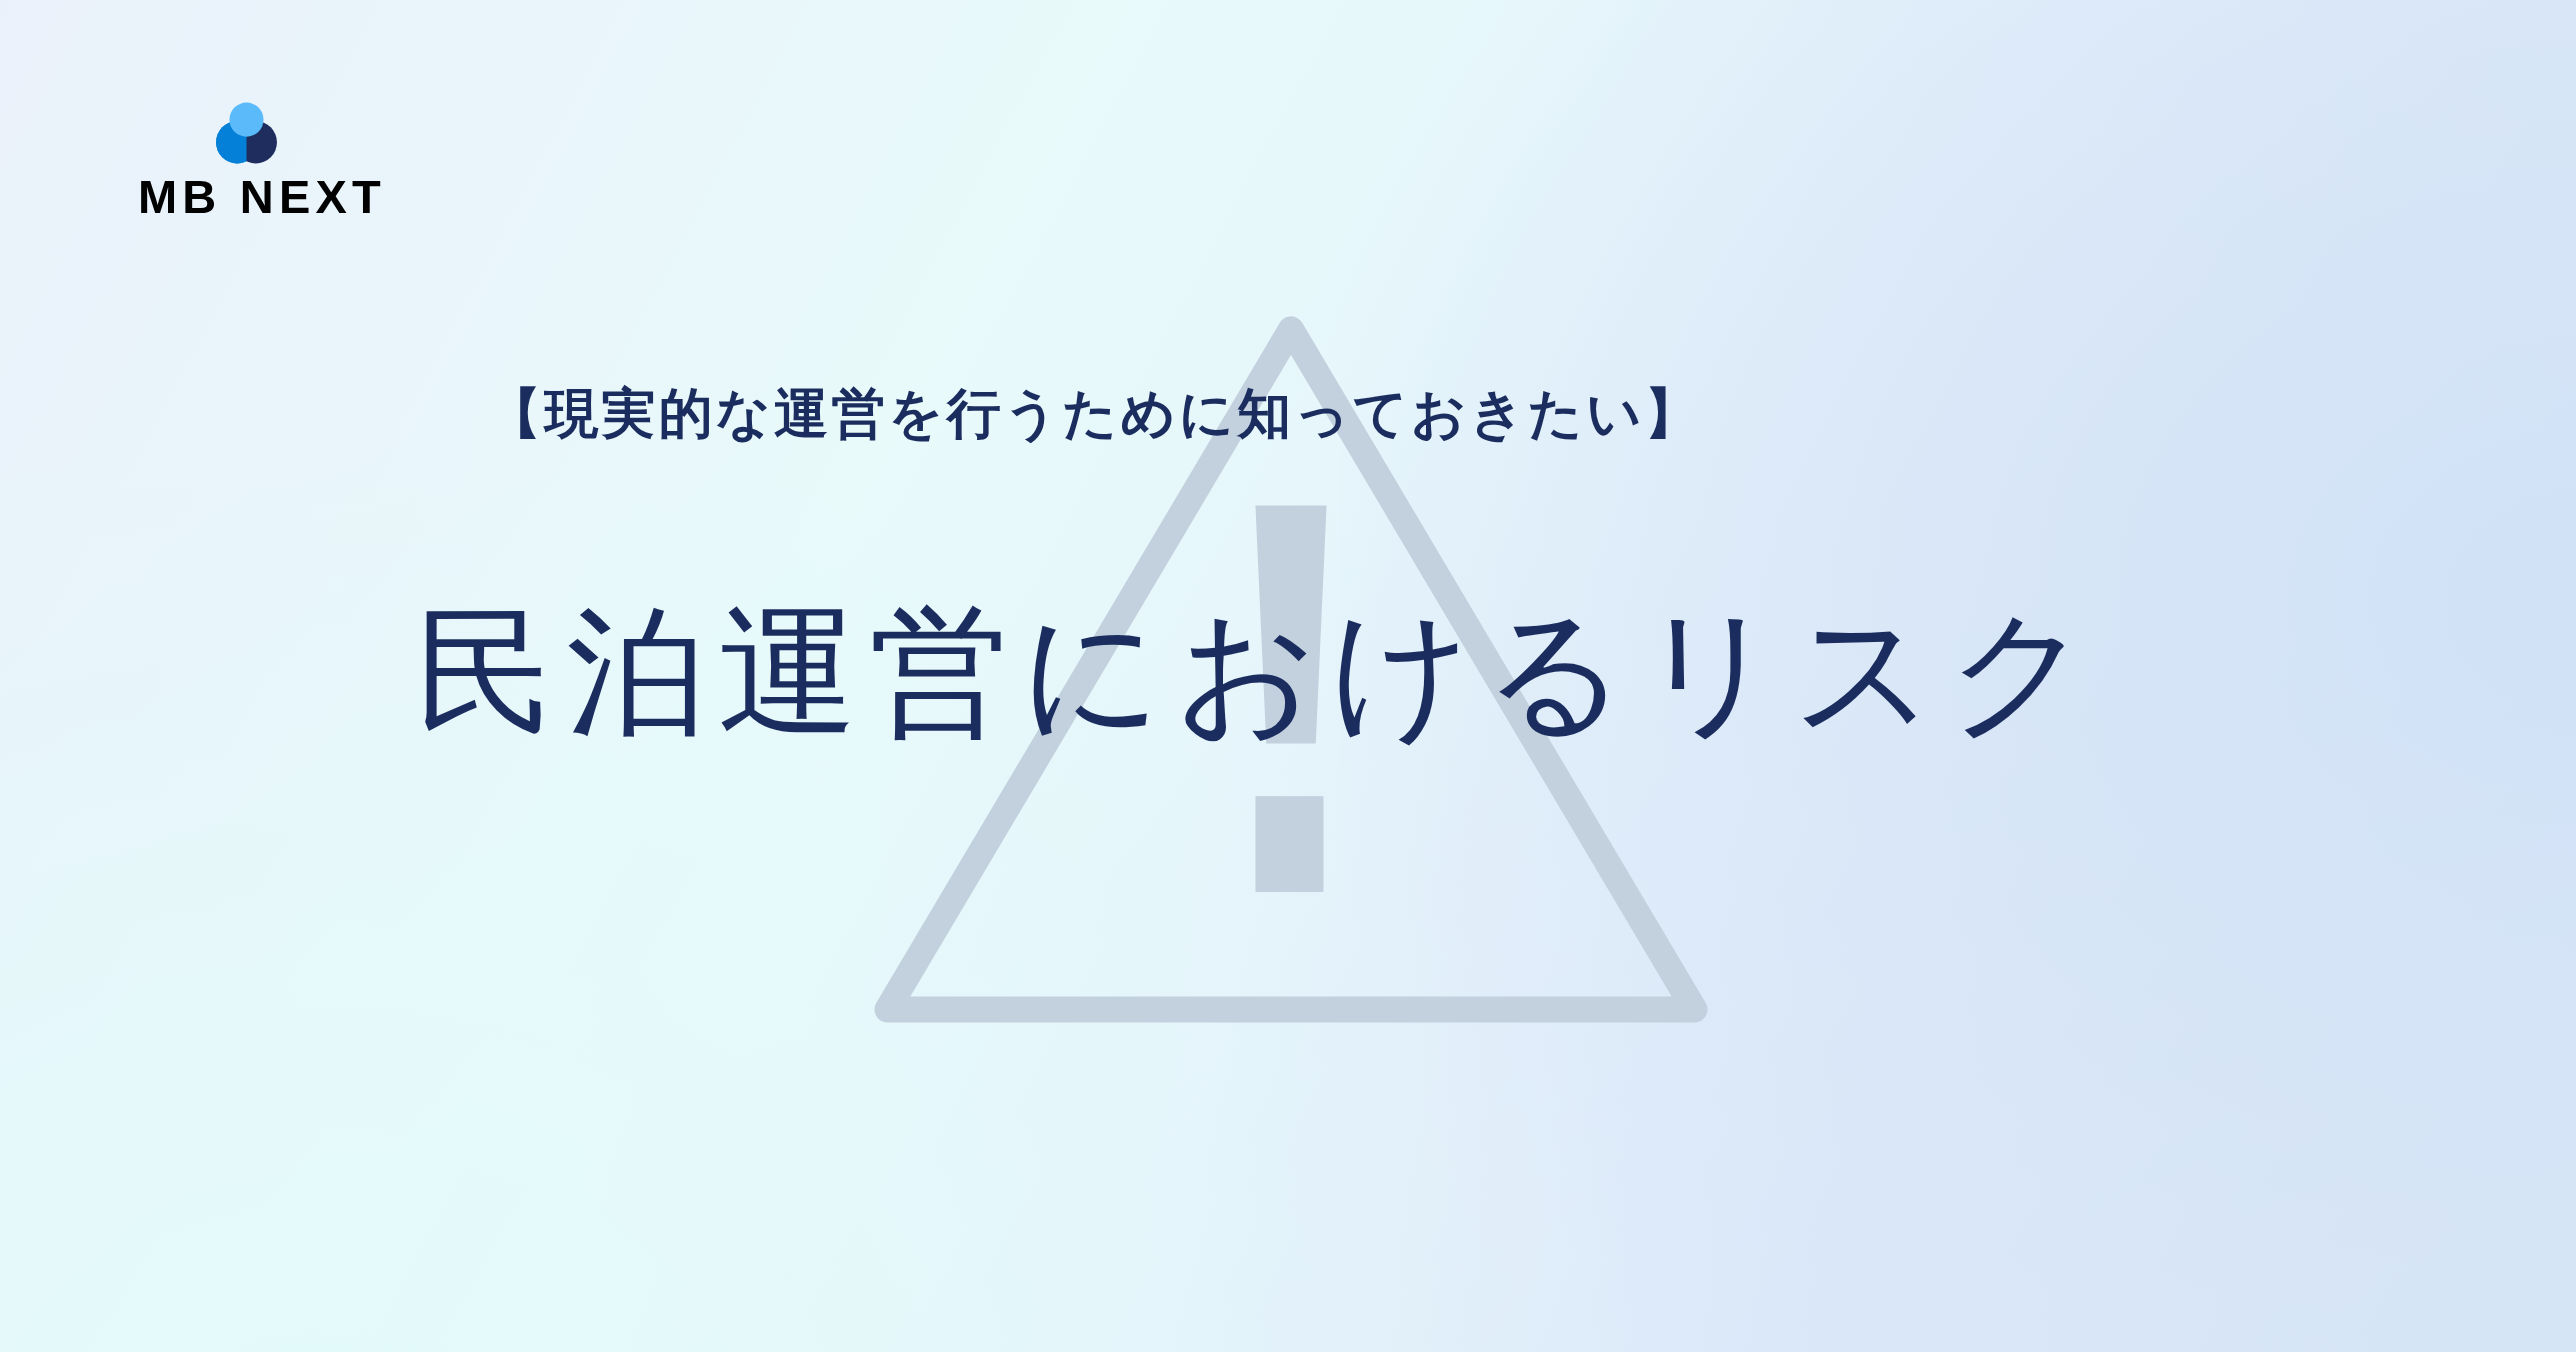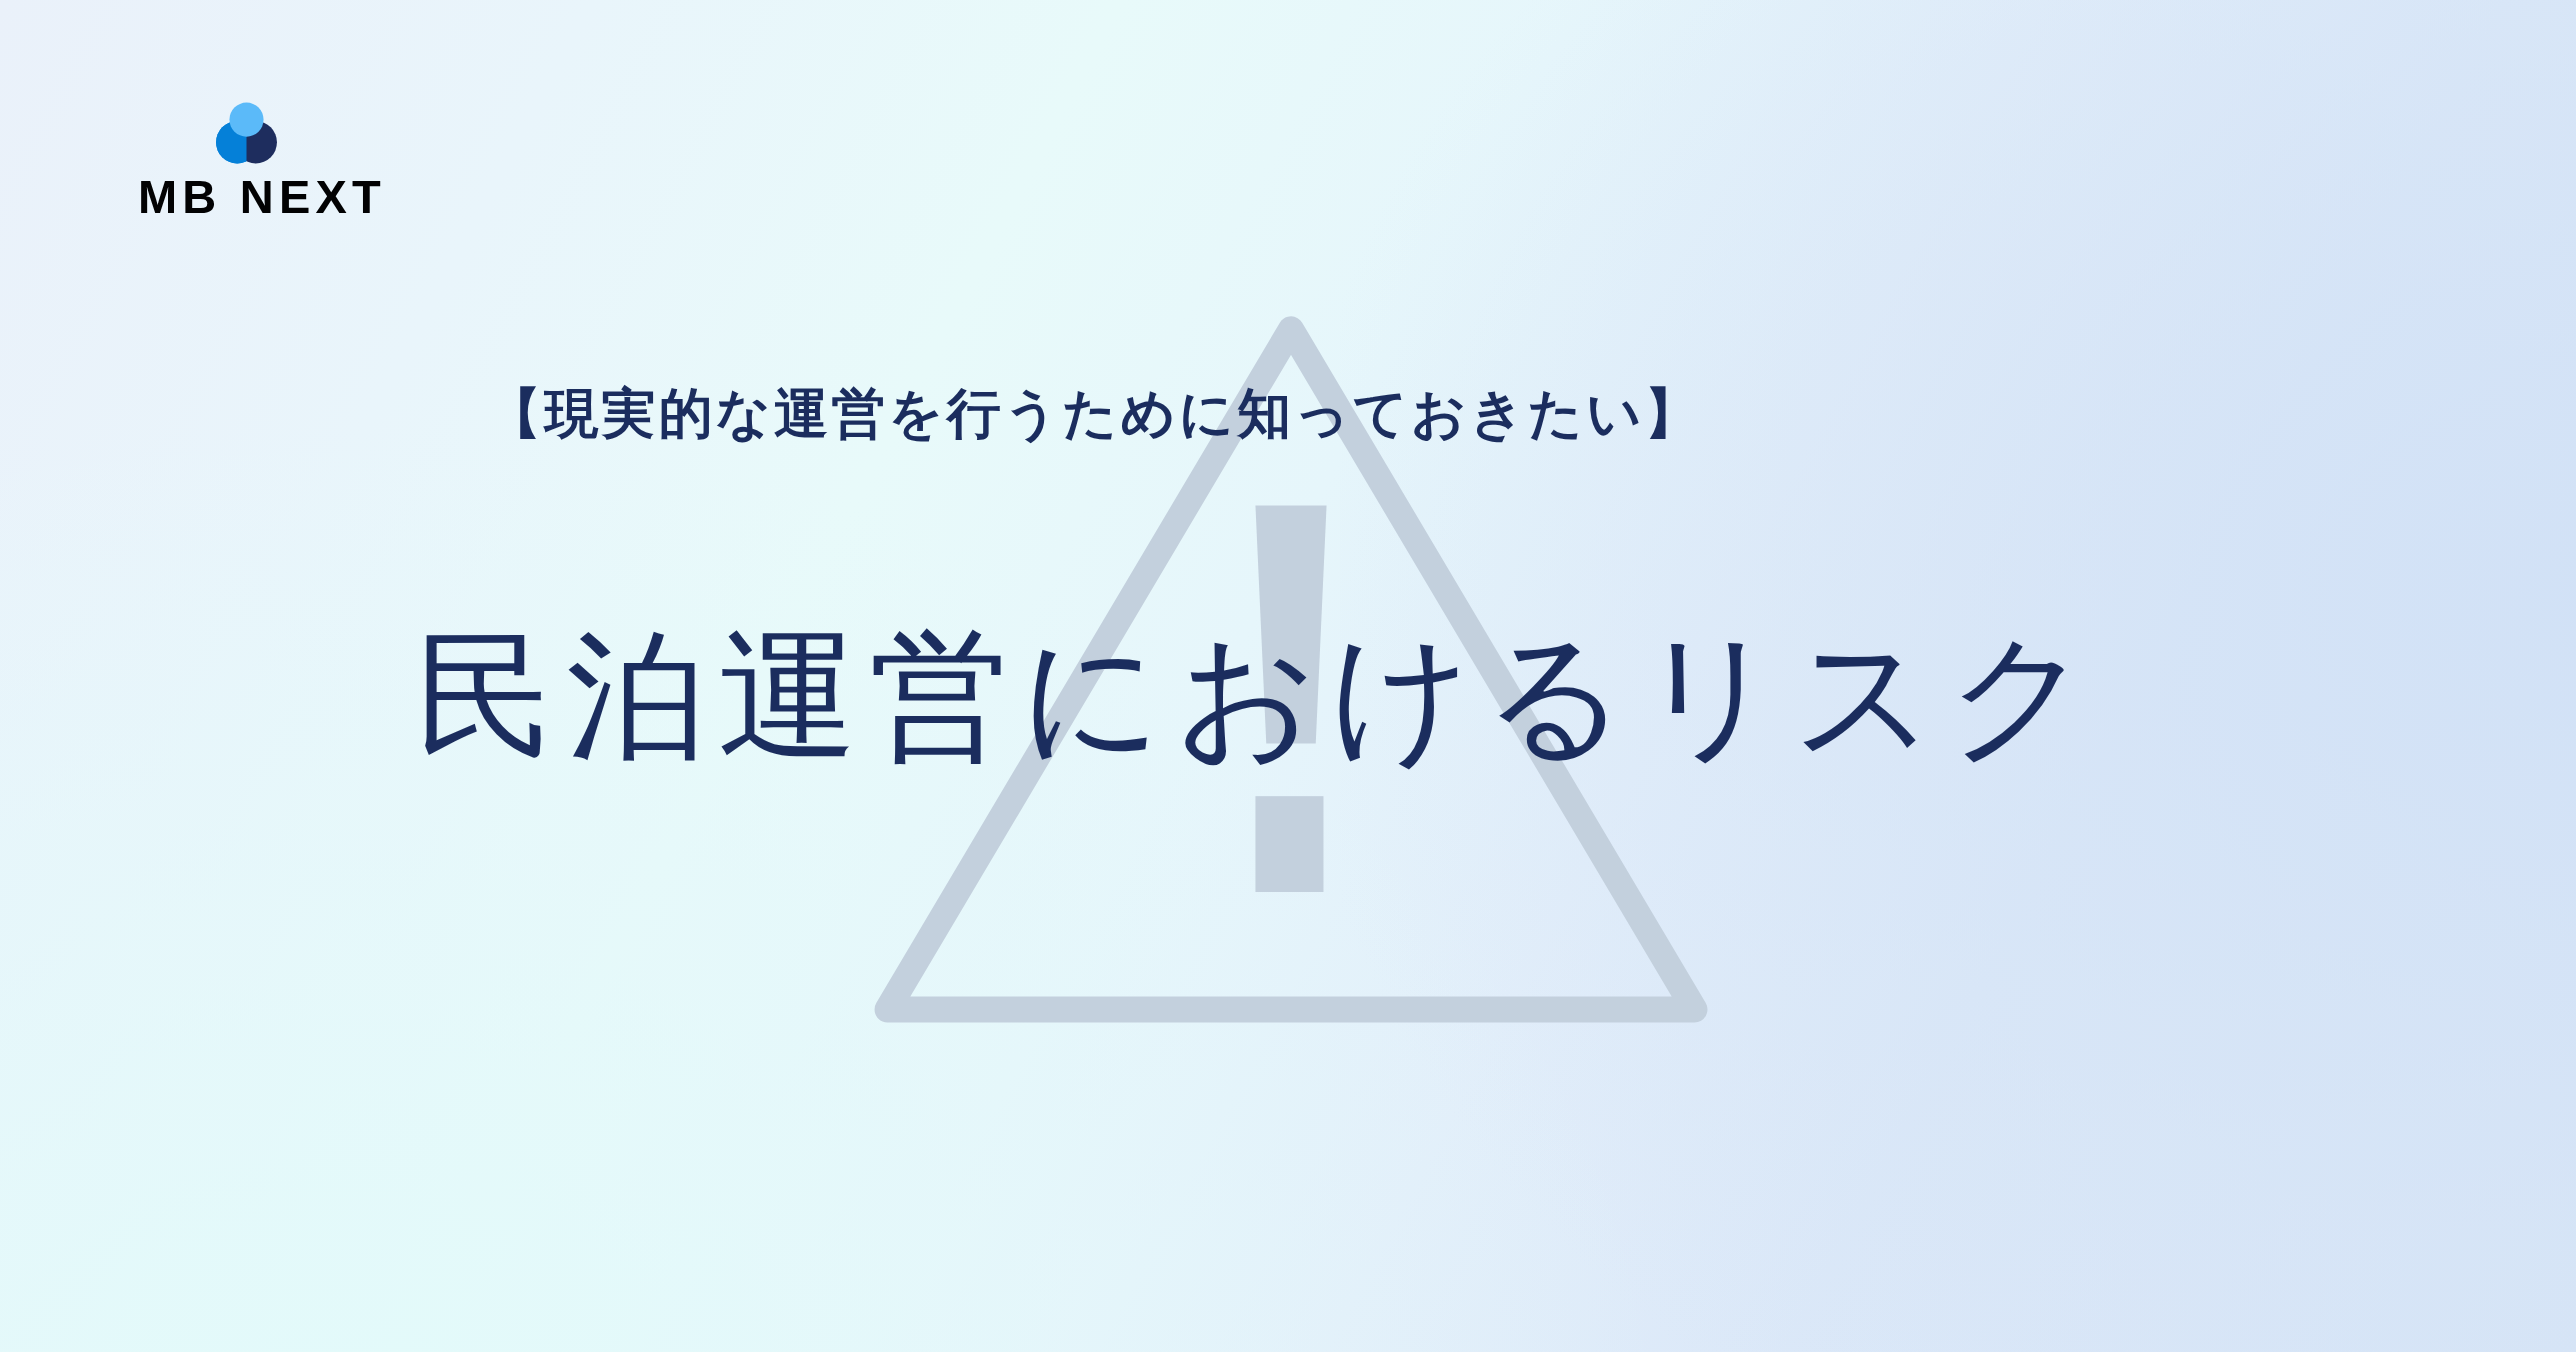--- a/index.html
+++ b/index.html
@@ -112,23 +112,23 @@
     font-size: 54px;
     font-weight: 700;
     letter-spacing: 3.1px;
     color: #1b2d5e;
     line-height: 1.18;
     white-space: nowrap;
   }
   .headline {
     position: absolute;
     left: 0;
-    top: 618px;
+    top: 605px;
     width: 2517px;
-    font-family: Liberation Sans, sans-serif;
+    font-family: Liberation Mono, monospace;
     font-size: 140px;
     font-weight: 400;
     letter-spacing: 11.3px;
     color: #1b2d5e;
     line-height: 1.12;
     white-space: nowrap;
   }
 </style>
 </head>
 <body>

